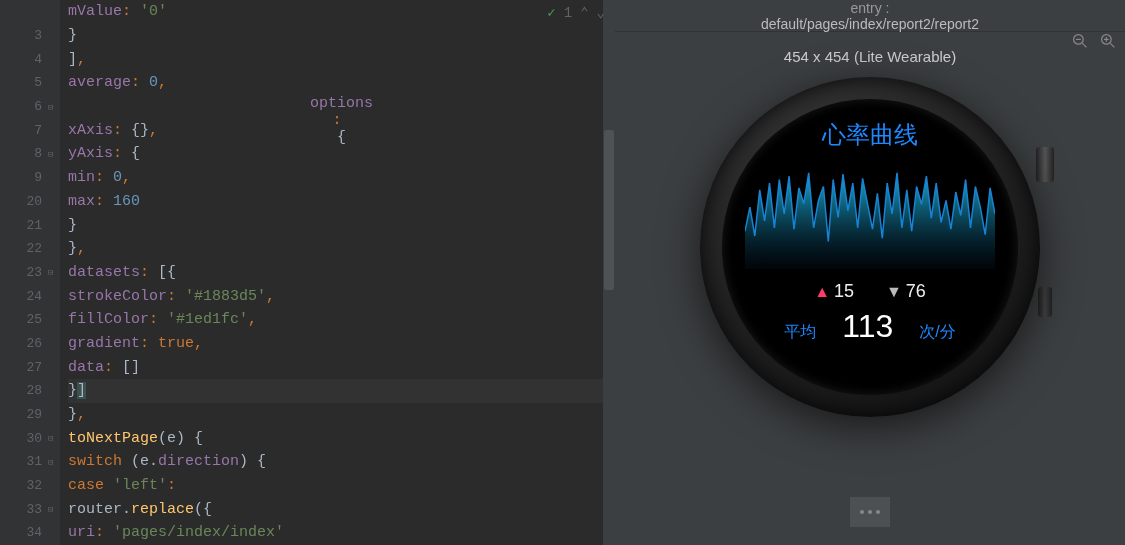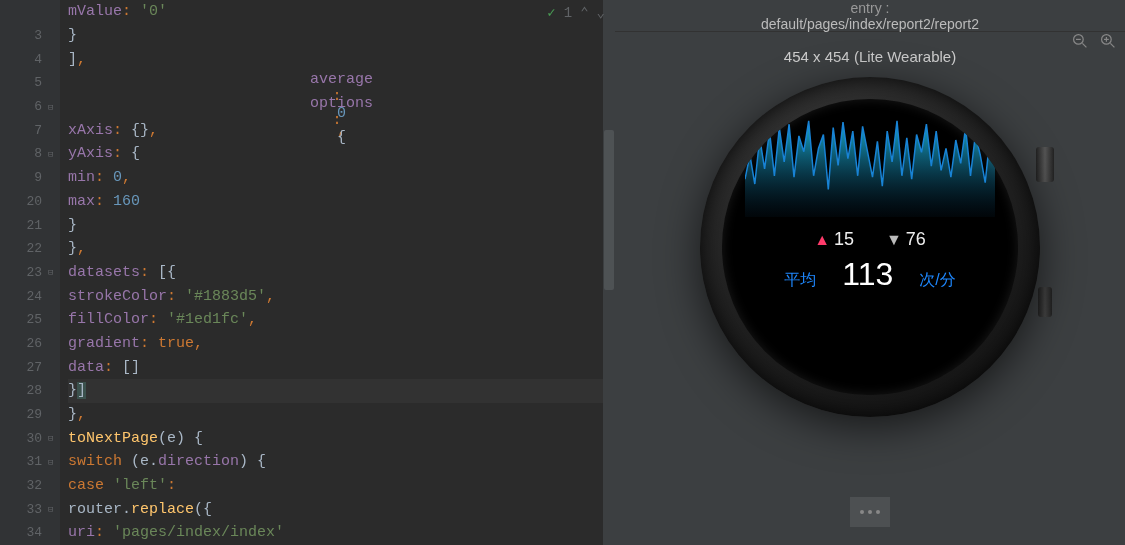--- a/index.html
+++ b/index.html
@@ -282,21 +282,21 @@
       <div class="gutter-row">30<span class="fold-marker">⊟</span></div>
       <div class="gutter-row">31<span class="fold-marker">⊟</span></div>
       <div class="gutter-row">32<span class="fold-marker"></span></div>
       <div class="gutter-row">33<span class="fold-marker">⊟</span></div>
       <div class="gutter-row">34<span class="fold-marker"></span></div>
     </div>
   <div class="code-area" id="code">
       <div class="code-line" style="position: relative;">                    <span class="tok-key">mValue</span><span class="tok-punct">: </span><span class="tok-str">'0'</span></div>
       <div class="code-line" style="position: relative;">                <span class="tok-bracket">}</span></div>
       <div class="code-line" style="position: relative;">            <span class="tok-bracket">]</span><span class="tok-punct">,</span></div>
-      <div class="code-line" style="position: relative; flex-direction: column;">            <span class="tok-key">average</span><span class="tok-punct">: </span><span class="tok-num">0</span><span class="tok-punct">,</span></div>
+      <div class="code-line" style="position: relative;">            <span class="tok-key">average</span><span class="tok-punct">: </span><span class="tok-num">0</span><span class="tok-punct">,</span></div>
       <div class="code-line" style="position: relative; flex-direction: column;">            <span class="tok-key">options</span><span class="tok-punct">: </span><span class="tok-bracket">{</span></div>
       <div class="code-line" style="position: relative;">                <span class="tok-key">xAxis</span><span class="tok-punct">: </span><span class="tok-bracket">{}</span><span class="tok-punct">,</span></div>
       <div class="code-line" style="position: relative;">                <span class="tok-key">yAxis</span><span class="tok-punct">: </span><span class="tok-bracket">{</span></div>
       <div class="code-line" style="position: relative;">                    <span class="tok-key">min</span><span class="tok-punct">: </span><span class="tok-num">0</span><span class="tok-punct">,</span></div>
       <div class="code-line" style="position: relative;">                    <span class="tok-key">max</span><span class="tok-punct">: </span><span class="tok-num">160</span></div>
       <div class="code-line" style="position: relative;">                <span class="tok-bracket">}</span></div>
       <div class="code-line" style="position: relative;">            <span class="tok-bracket">}</span><span class="tok-punct">,</span></div>
       <div class="code-line" style="position: relative;">            <span class="tok-key">datasets</span><span class="tok-punct">: </span><span class="tok-bracket">[</span><span class="tok-bracket">{</span></div>
       <div class="code-line" style="position: relative;">                            <span class="tok-key">strokeColor</span><span class="tok-punct">: </span><span class="tok-str">'#1883d5'</span><span class="tok-punct">,</span></div>
       <div class="code-line" style="position: relative;">                            <span class="tok-key">fillColor</span><span class="tok-punct">: </span><span class="tok-str">'#1ed1fc'</span><span class="tok-punct">,</span></div>
@@ -337,20 +337,21 @@
       </div>
     </div>
   </div>
   <div class="preview-body">
     <div class="dim-label">454 x 454 (Lite Wearable)</div>
     <div class="watch">
       <div class="watch-crown"></div>
       <div class="watch-crown2"></div>
       <div class="watch-ring"></div>
       <div class="watch-face">
+        <div class="watch-title">心率曲线</div>
         <div class="watch-chart">
           <svg viewBox="0 0 250 110" preserveAspectRatio="none" id="chartsvg">
 <defs>
   <linearGradient id="grad" x1="0" y1="0" x2="0" y2="1">
     <stop offset="0%" stop-color="#1ed1fc" stop-opacity="0.85"></stop>
     <stop offset="100%" stop-color="#0a3a5c" stop-opacity="0.1"></stop>
   </linearGradient>
 </defs>
 <path d="M 0 110 L 0.0 72.2 L 4.9 48.1 L 9.8 77.0 L 14.7 30.9 L 19.6 61.9 L 24.5 24.1 L 29.4 68.8 L 34.3 20.6 L 39.2 55.0 L 44.1 17.2 L 49.0 70.1 L 53.9 28.9 L 58.8 44.7 L 63.7 13.8 L 68.6 68.8 L 73.5 41.3 L 78.4 27.5 L 83.3 82.5 L 88.2 20.6 L 93.1 58.4 L 98.0 15.1 L 102.9 51.6 L 107.8 24.1 L 112.7 68.8 L 117.6 19.3 L 122.5 44.7 L 127.5 70.1 L 132.4 34.4 L 137.3 79.1 L 142.2 24.1 L 147.1 55.0 L 152.0 13.8 L 156.9 68.8 L 161.8 30.9 L 166.7 72.2 L 171.6 27.5 L 176.5 45.4 L 181.4 17.2 L 186.3 59.1 L 191.2 24.1 L 196.1 63.3 L 201.0 41.3 L 205.9 70.1 L 210.8 33.0 L 215.7 56.4 L 220.6 20.6 L 225.5 68.8 L 230.4 27.5 L 235.3 48.1 L 240.2 75.6 L 245.1 28.9 L 250.0 55.0 L 250 110 Z" fill="url(#grad)"></path>
 <path d="M 0.0 72.2 L 4.9 48.1 L 9.8 77.0 L 14.7 30.9 L 19.6 61.9 L 24.5 24.1 L 29.4 68.8 L 34.3 20.6 L 39.2 55.0 L 44.1 17.2 L 49.0 70.1 L 53.9 28.9 L 58.8 44.7 L 63.7 13.8 L 68.6 68.8 L 73.5 41.3 L 78.4 27.5 L 83.3 82.5 L 88.2 20.6 L 93.1 58.4 L 98.0 15.1 L 102.9 51.6 L 107.8 24.1 L 112.7 68.8 L 117.6 19.3 L 122.5 44.7 L 127.5 70.1 L 132.4 34.4 L 137.3 79.1 L 142.2 24.1 L 147.1 55.0 L 152.0 13.8 L 156.9 68.8 L 161.8 30.9 L 166.7 72.2 L 171.6 27.5 L 176.5 45.4 L 181.4 17.2 L 186.3 59.1 L 191.2 24.1 L 196.1 63.3 L 201.0 41.3 L 205.9 70.1 L 210.8 33.0 L 215.7 56.4 L 220.6 20.6 L 225.5 68.8 L 230.4 27.5 L 235.3 48.1 L 240.2 75.6 L 245.1 28.9 L 250.0 55.0" fill="none" stroke="#1883d5" stroke-width="1.5"></path>

